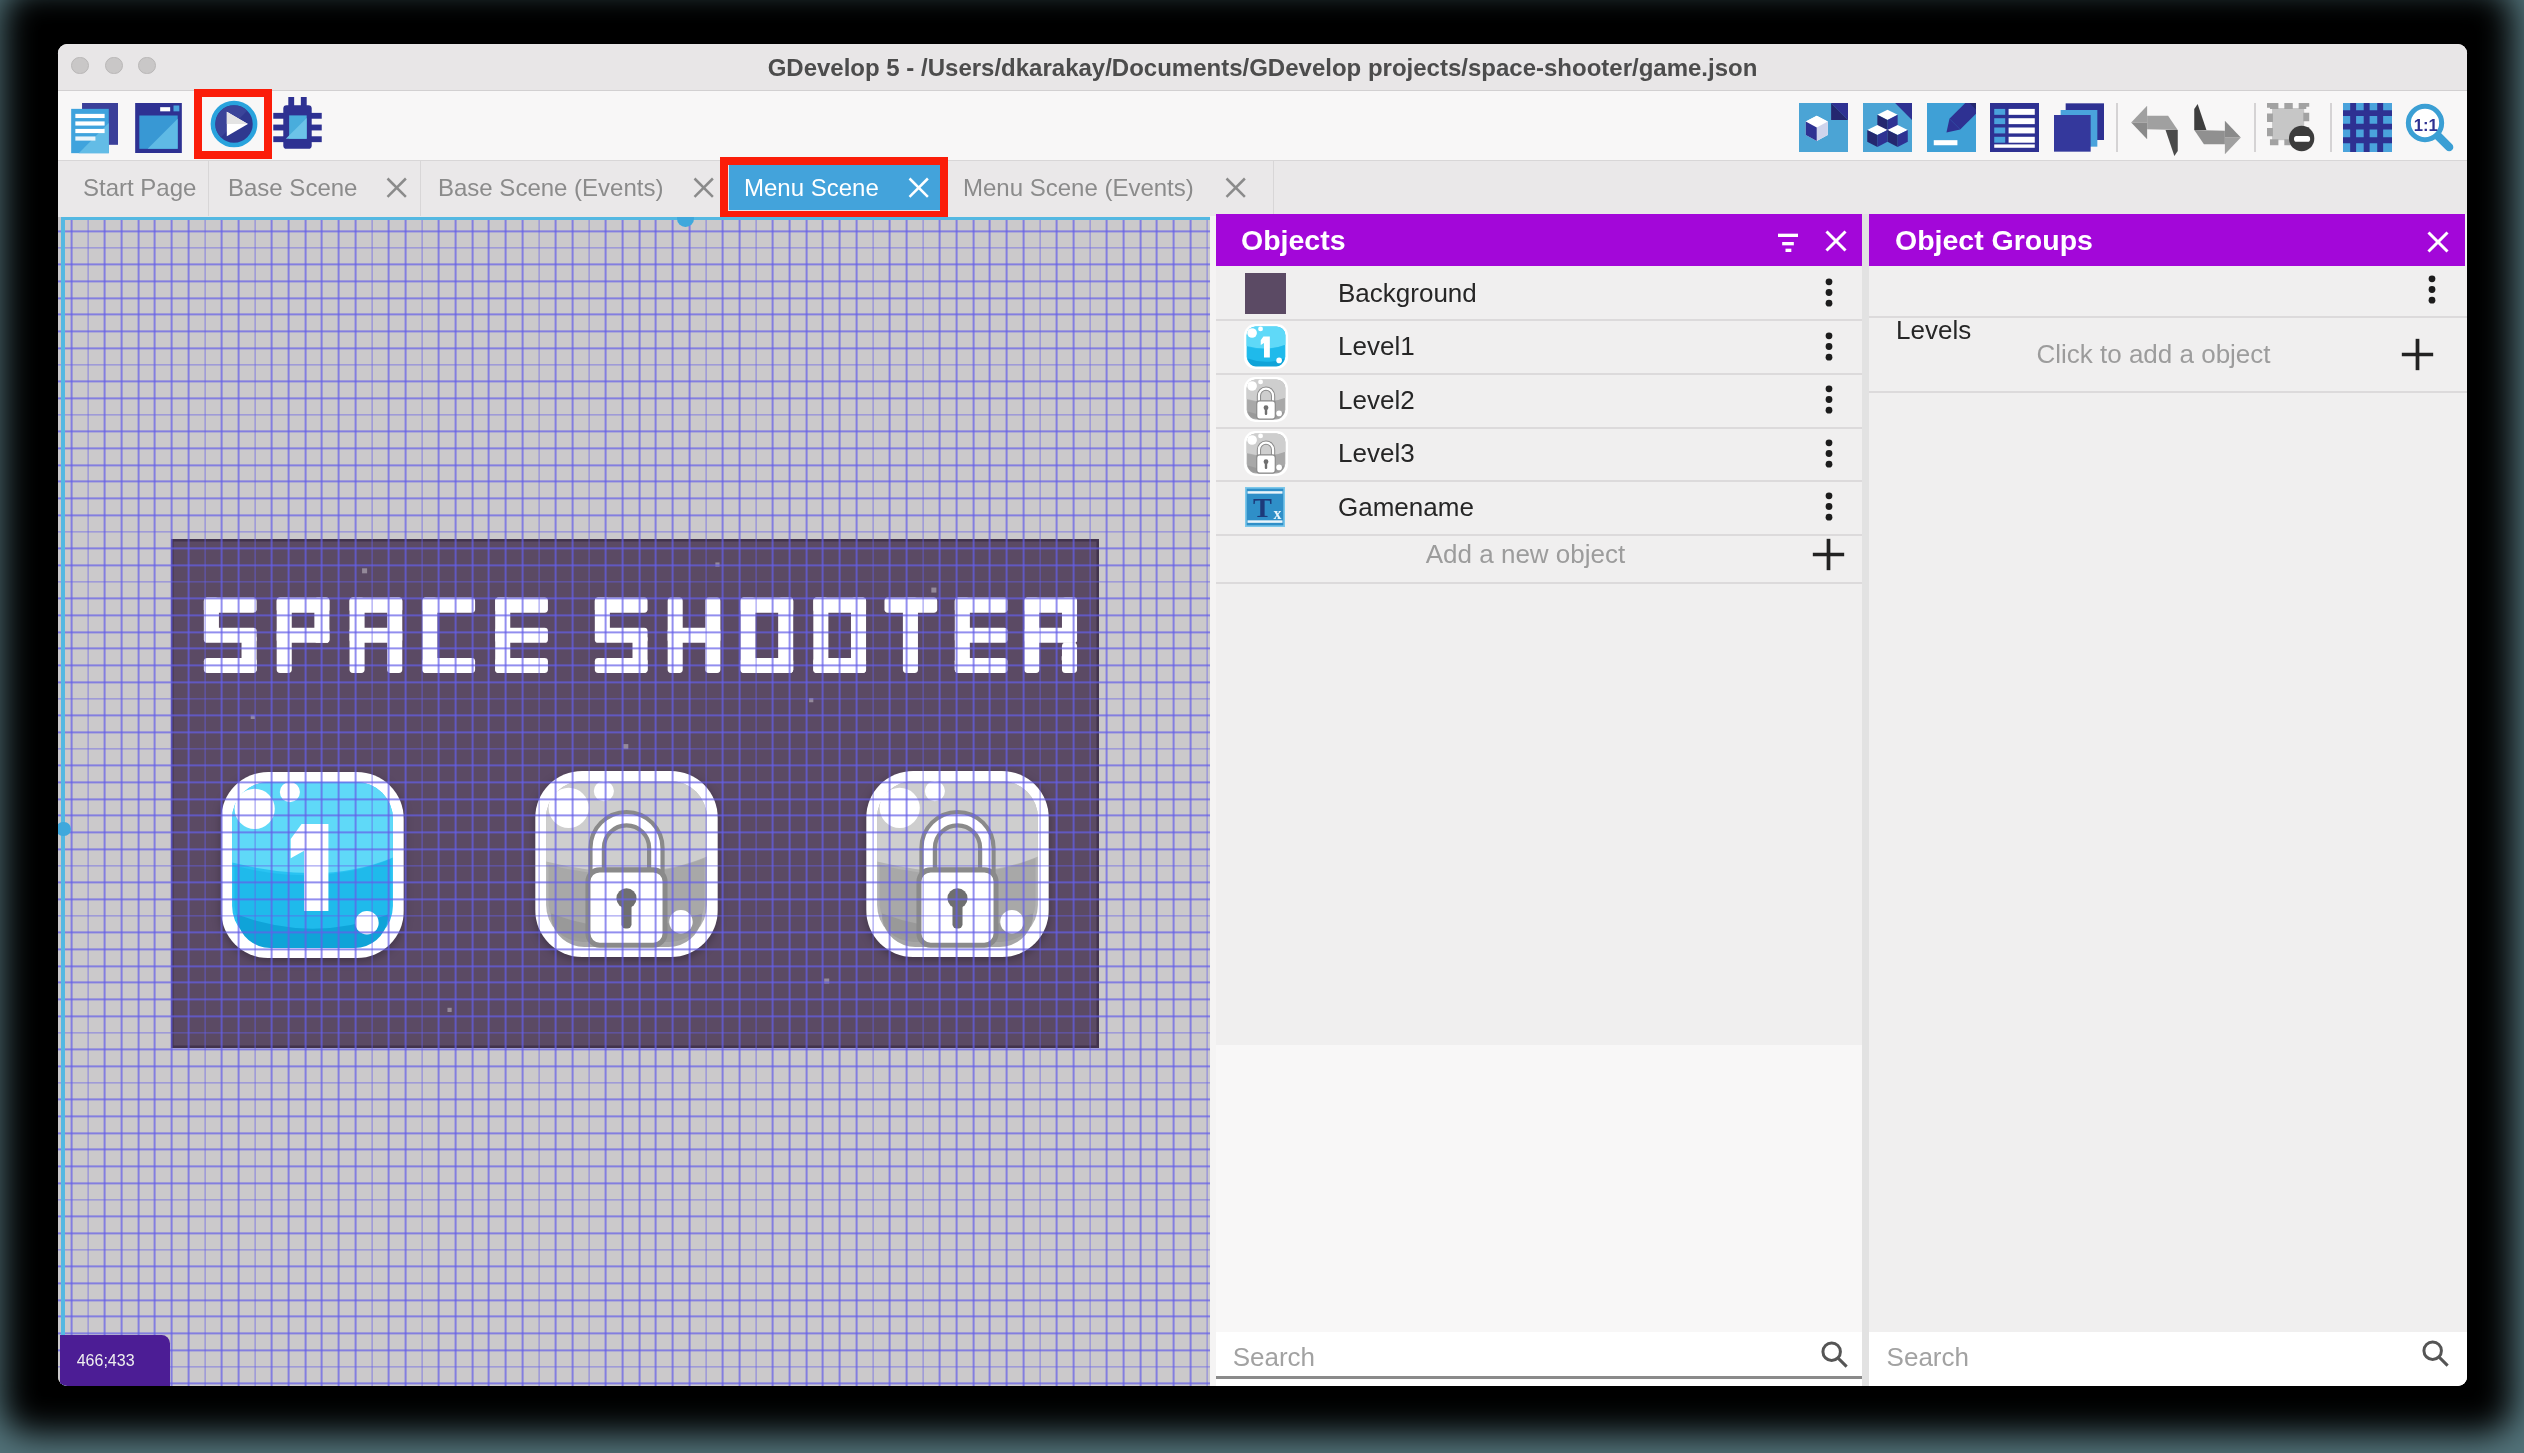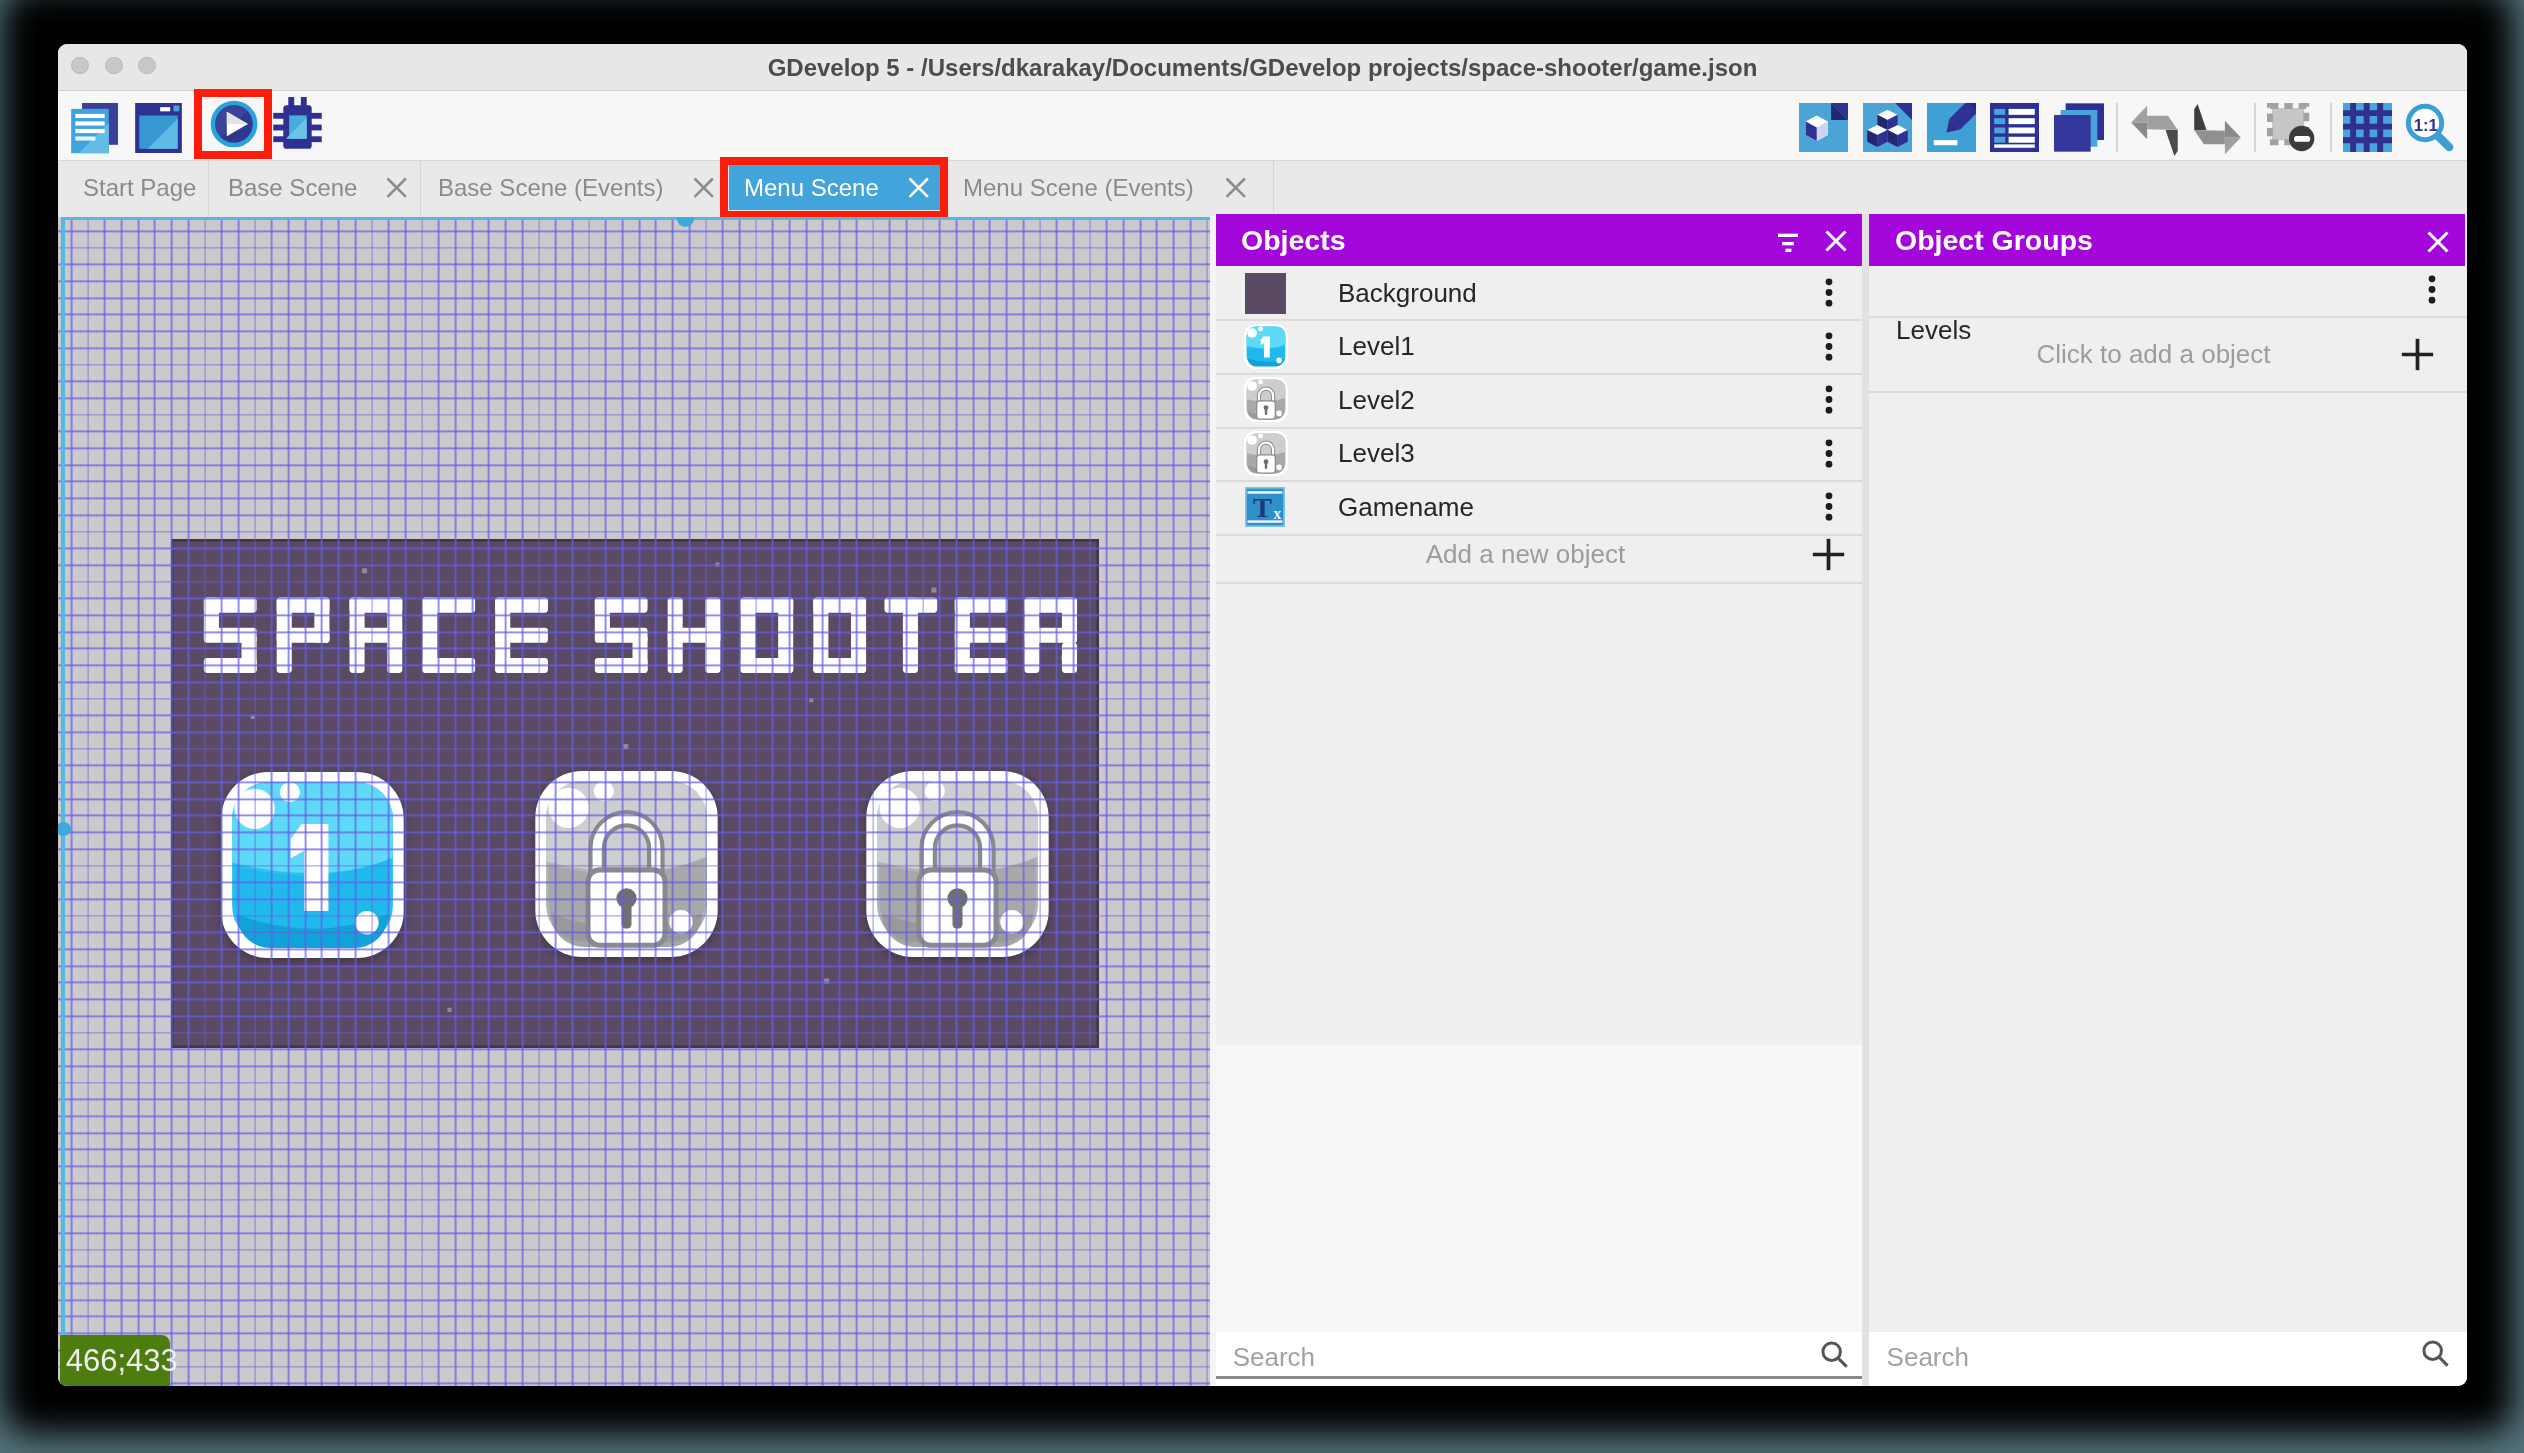--- a/index.html
+++ b/index.html
@@ -23,21 +23,21 @@
   
   #canvas{position:absolute;left:0;top:173px;width:1152px;height:1169px;background:#cbc9cb;overflow:hidden;}
   #strip{position:absolute;left:1152px;top:172px;width:5.9px;height:1170px;background:#f5f4f4;}
   #scene{position:absolute;left:113px;top:322px;width:928px;height:509px;background:#5b4a64;box-shadow:inset 0 0 0 2.5px rgba(20,10,35,0.35);}
   #gridlayer{position:absolute;left:0;top:0;width:1152px;height:1169px;
     background-image:repeating-linear-gradient(to right, rgba(100,94,232,0.70) 0 1.7px, transparent 1.7px 16.7px),repeating-linear-gradient(to bottom, rgba(100,94,232,0.70) 0 1.7px, transparent 1.7px 16.7px);
     background-position:12.6px 13.4px;}
   #seltop{position:absolute;left:4.2px;top:0px;width:1148px;height:3.3px;background:#54b8e2;}
   #selleft{position:absolute;left:2.5px;top:0px;width:4.2px;height:1169px;background:#54b8e2;}
   .handle{position:absolute;border-radius:50%;background:#3fa8dc;}
-  #tooltip{position:absolute;left:1.7px;top:1118px;width:110px;height:51px;background:#4d7c0f;border-radius:0 8.4px 0 0;color:#efefef;font-size:31px;line-height:51px;padding-left:6px;box-sizing:border-box;}
+  #tooltip{position:absolute;left:1.7px;top:1118px;width:110px;height:51px;background:#4c1d95;border-radius:0 8.4px 0 0;color:#efefef;font-size:16px;line-height:51px;padding-left:17px;box-sizing:border-box;}
   #toast{position:absolute;left:938px;top:1221px;width:532px;height:75px;background:#3b3b3b;border-radius:7.5px;color:#f5f5f5;font-size:28px;line-height:75px;padding-left:26px;box-sizing:border-box;}
   
   #objpanel{position:absolute;left:1158px;top:170px;width:646px;height:831px;background:#f0efef;}
   #gutter{position:absolute;left:1804px;top:170px;width:6.7px;height:1172px;background:#e2e2e2;}
   #ogpanel{position:absolute;left:1811px;top:170px;width:599px;height:1172px;background:#f0efef;}
   .phead{position:absolute;left:0;top:0;height:52px;background:#a307d9;color:#fff;font-size:28.5px;font-weight:bold;line-height:52px;}
   .rowsep{position:absolute;left:0;width:100%;height:1.7px;background:#dcdadb;}
   .rowtxt{position:absolute;font-size:26px;color:#262626;}
   .graytxt{color:#9c9c9c;font-size:26px;position:absolute;}
   .search{position:absolute;left:0;width:100%;background:#fff;}

